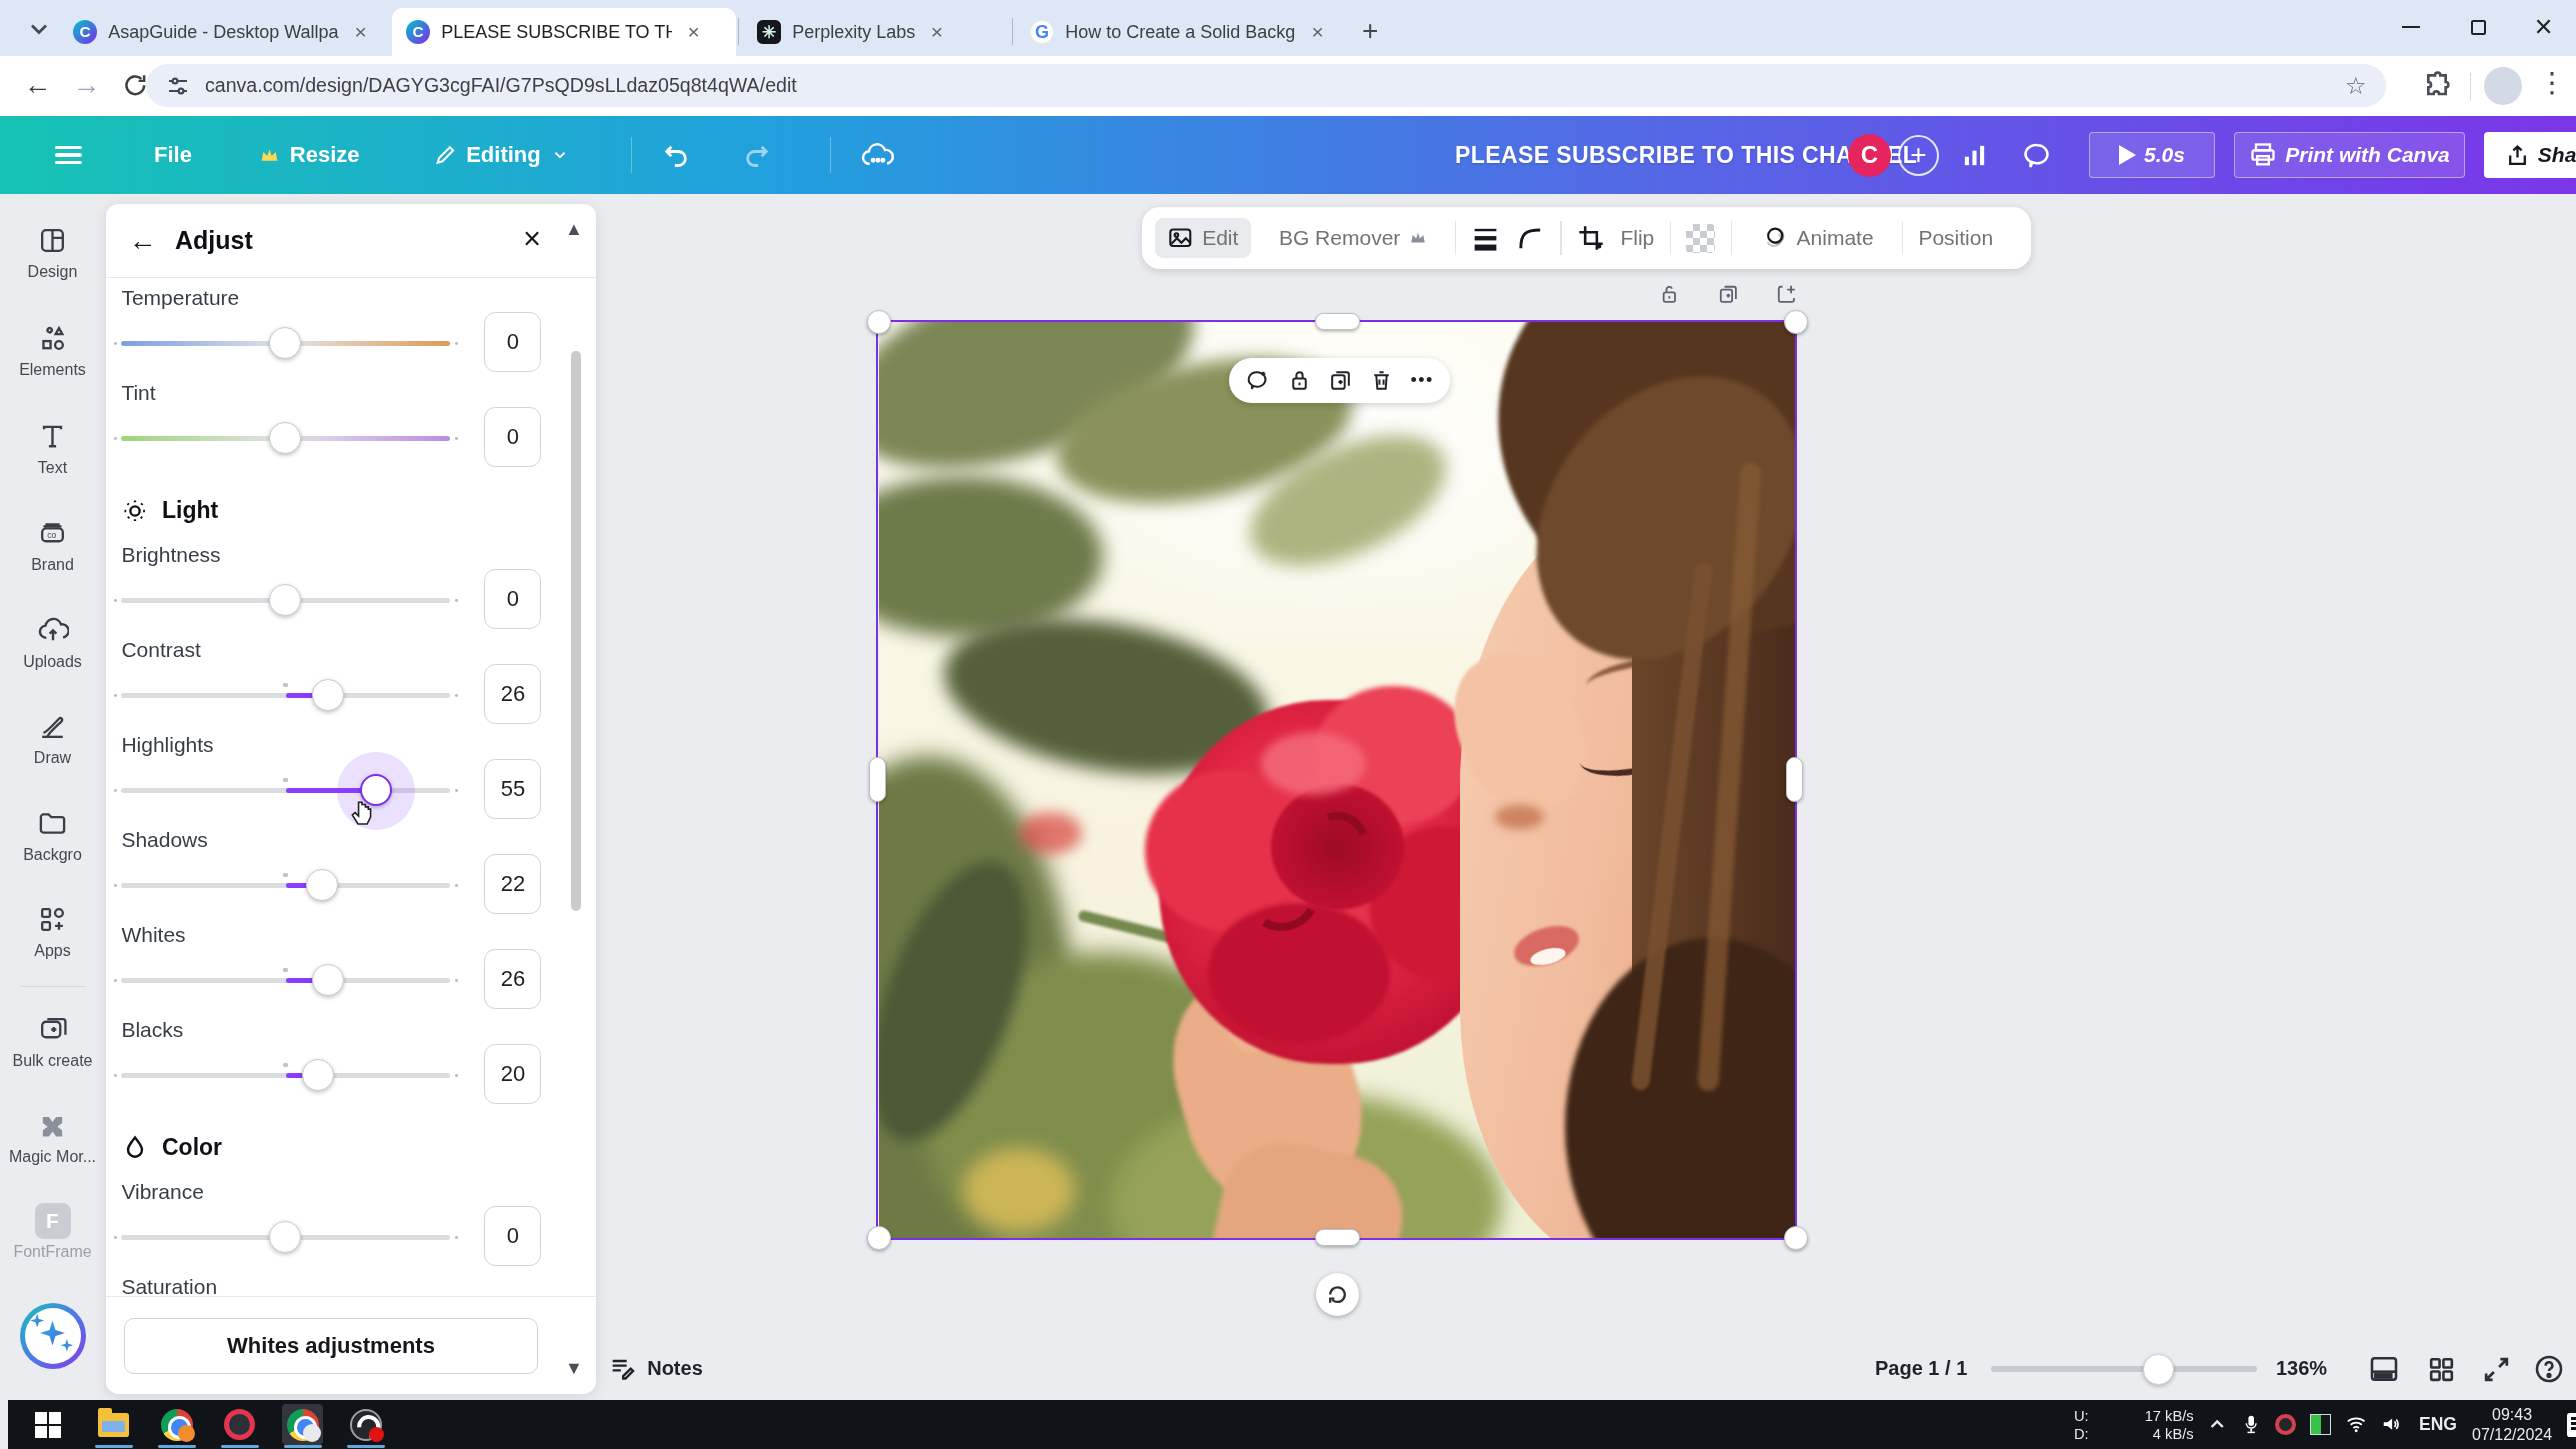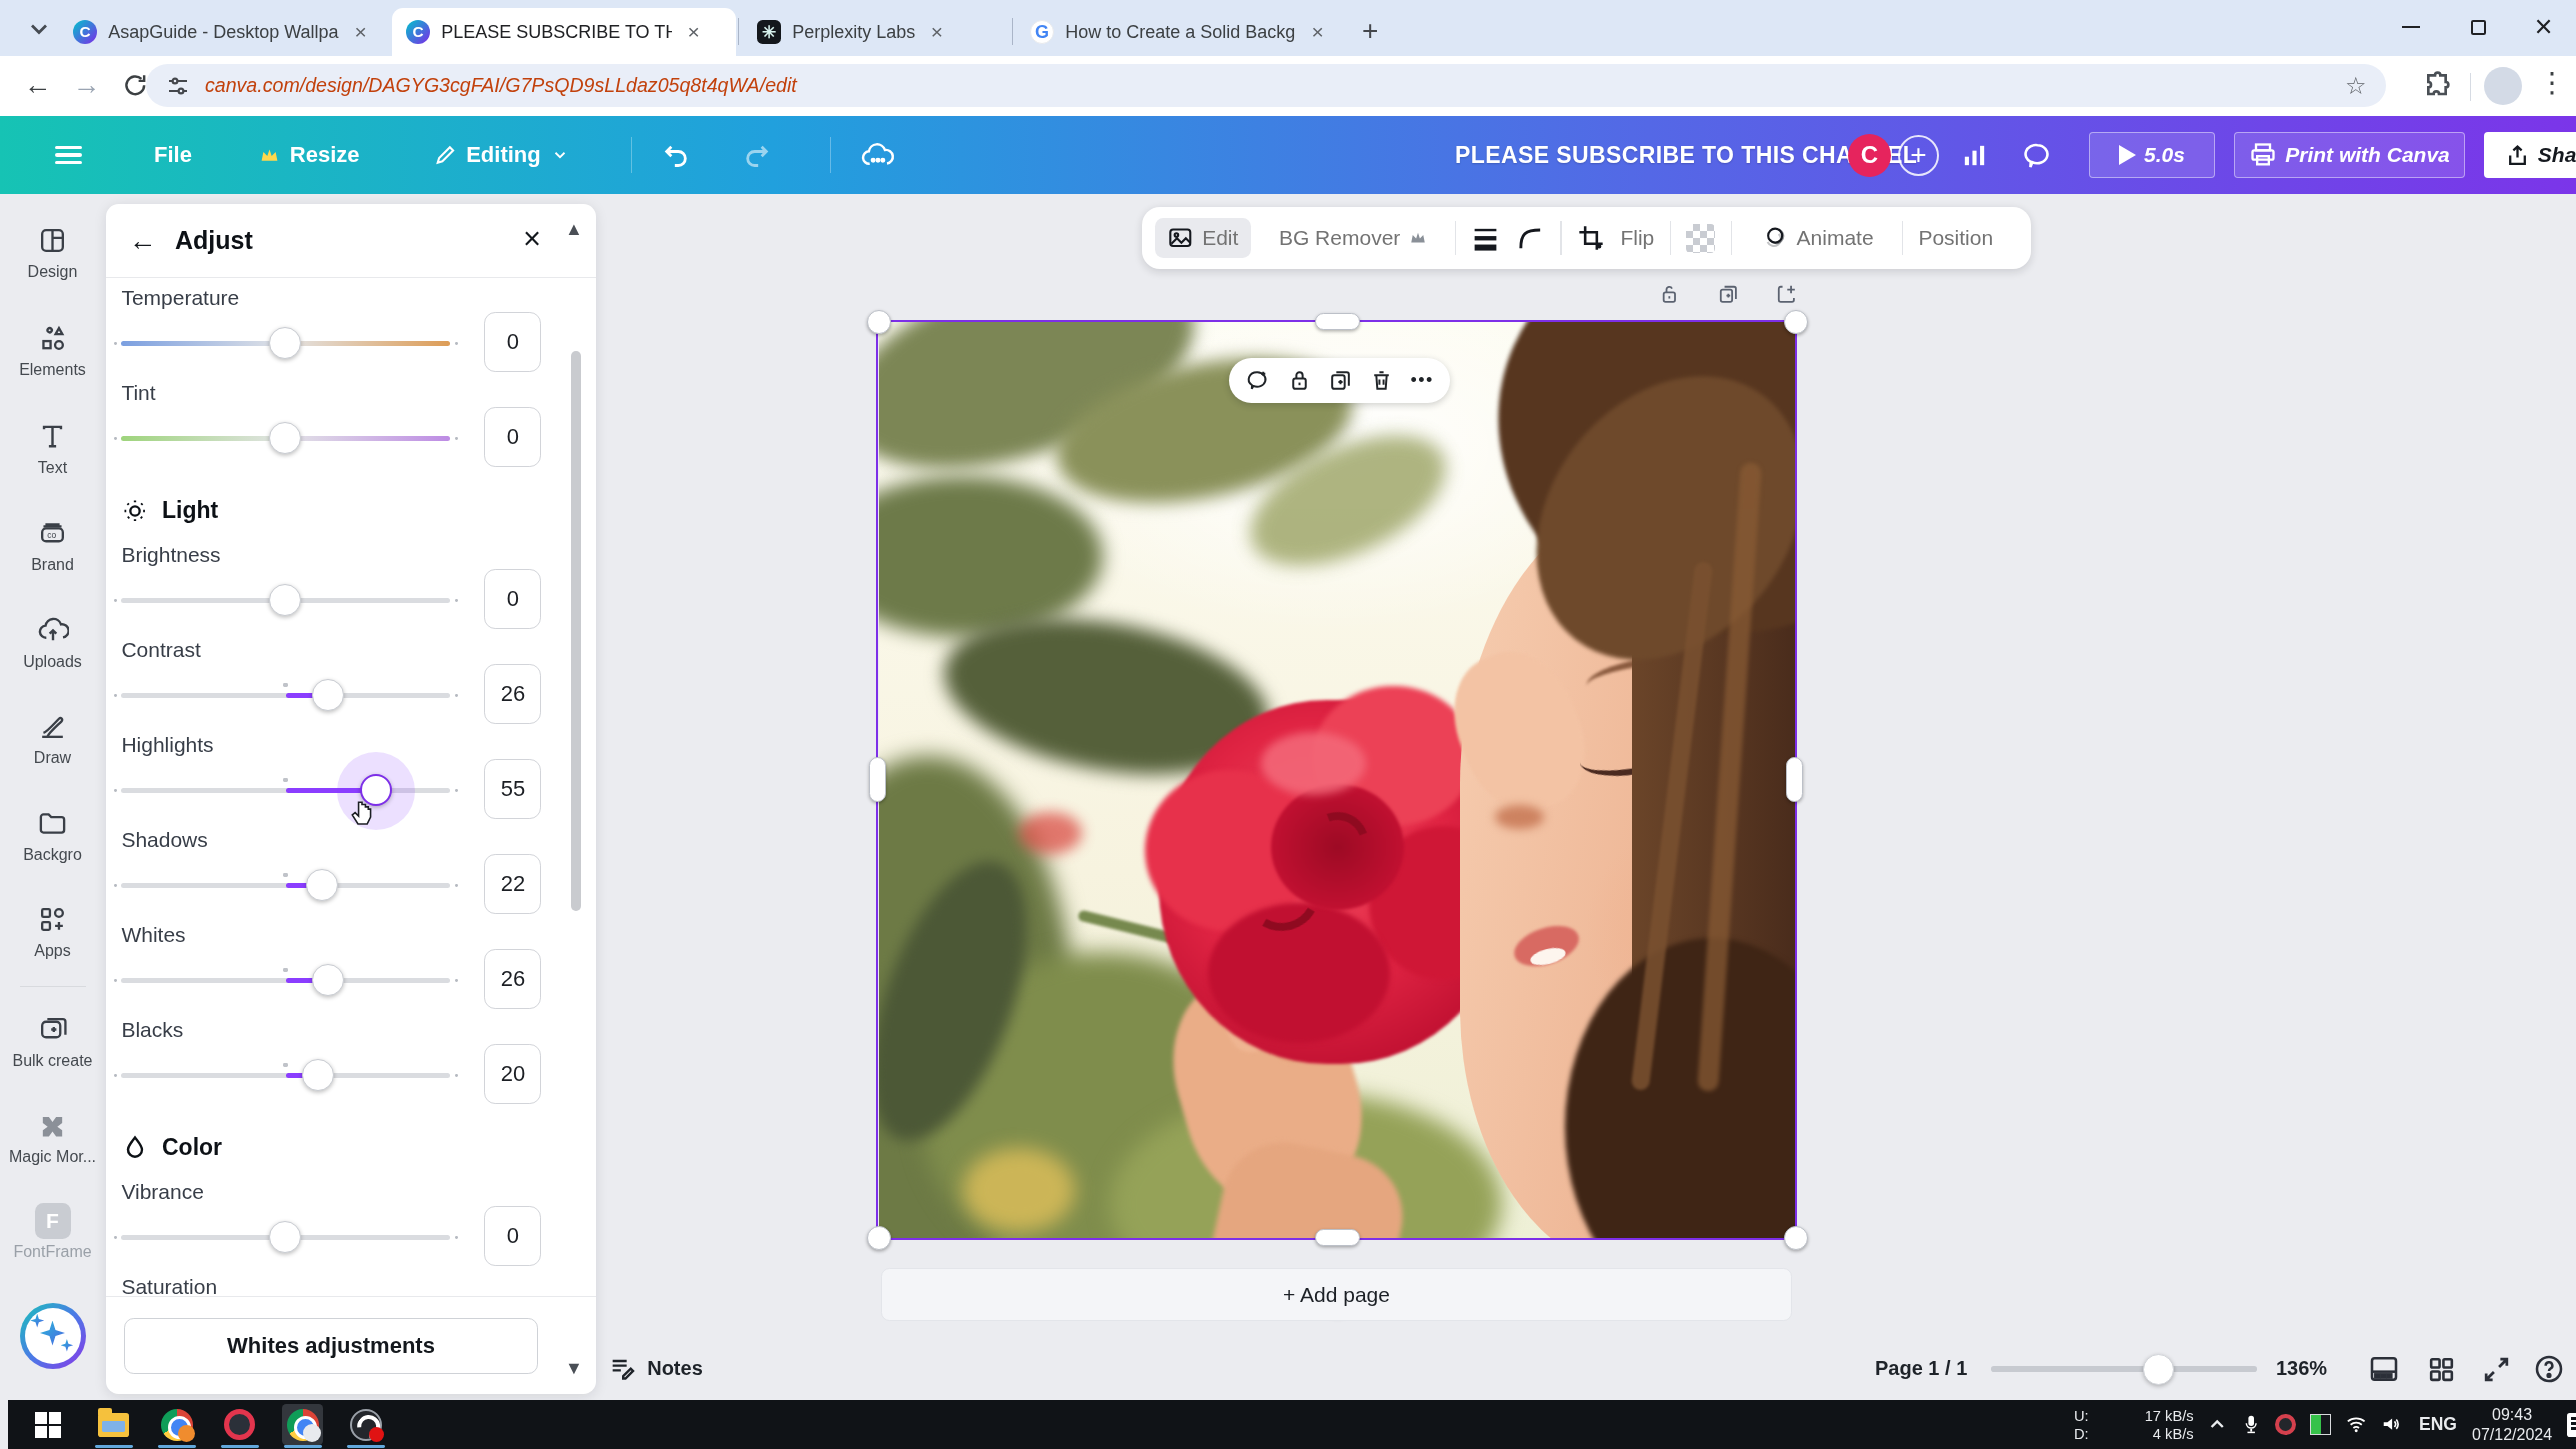--- a/index.html
+++ b/index.html
@@ -21,21 +21,21 @@
   .tab-chevron { position:absolute; left:25px; top:15.4px; width:28px; height:28px; color:#454b52; }
   .newtab { position:absolute; left:1362px; top:15.4px; font-size:28px; color:#44474c; }
   .wctl { position:absolute; top:9.8px; width:35px; height:35px; display:flex; align-items:center; justify-content:center; color:#202124; }
   .bar-min { width:18px; height:2.1px; background:#202124; }
   .box-max { width:15.4px; height:15.4px; border:2.1px solid #202124; border-radius:2.1px; position:relative; background:#dde7f6; }
   .box-max:before { content:""; position:absolute; left:2.8px; top:-6.3px; width:15.4px; height:15.4px; border:2.1px solid #202124; border-radius:2.1px; z-index:-1; }
 
   #urlrow { left:0; top:56px; width:2576px; height:60px; background:#ffffff; }
   .navbtn { position:absolute; top:9.8px; width:39px; height:39px; font-size:28px; color:#3c4043; display:flex; align-items:center; justify-content:center; }
   .urlpill { position:absolute; left:146px; top:8.4px; width:2240px; height:43px; background:#e9eef8; border-radius:22px; display:flex; align-items:center; padding:0 19.6px; gap:15.4px; }
-  .url-text { font-size:19.6px; color:#c2410c;font-style:italic; }
+  .url-text { font-size:19.6px; color:#404040; }
   .tune-ic { width:24px; height:24px; flex:0 0 auto; }
   .url-star { margin-left:auto; font-size:24px; color:#5f6368; }
   .ext-puzzle { position:absolute; left:2423px; top:14px; width:32px; height:32px; color:#4a4f55; }
   .chip-sep { position:absolute; left:2470px; top:17px; width:1.4px; height:28px; background:#d6dbe3; }
   .avatar-gray { position:absolute; left:2484px; top:11.2px; width:38px; height:38px; border-radius:50%; background:#d3dae6; }
   .menu-dots { position:absolute; left:2538px; top:9.8px; font-size:28px; color:#3c4043; }
 
   
   #cheader { left:0; top:116px; width:2576px; height:78px;
     background:linear-gradient(90deg,#16c3b4 0%,#21a0dd 30%,#5468e6 64%,#7b35e9 100%);
@@ -713,21 +713,20 @@
     <span style="font-size:18px;letter-spacing:1.4px;">•••</span>
   </div>
 
   <div class="abs" id="rotate-handle">
     <svg width="25" height="25" viewBox="0 0 24 24" fill="none" stroke="currentColor" stroke-width="2.2">
         <path d="M5 12a7 7 0 1 1 2 5"></path>
         <path d="M5 20v-4h4"></path>
       </svg>
   </div>
 
-  <div class="abs" id="addpage">+ Add page</div>
 
   <div class="abs" id="notes">
     <svg width="28" height="28" viewBox="0 0 24 24" fill="none" stroke="#1e2329" stroke-width="2">
         <path d="M4 6h12M4 10h12M4 14h7"></path>
         <path d="M13 19l6.5-6.5 2 2L15 21h-2v-2z"></path>
       </svg>
     <span class="statustext">Notes</span>
   </div>
   <div class="abs statustext" id="pageind">Page 1 / 1</div>
   <div class="abs" id="zoomtrack"></div>

